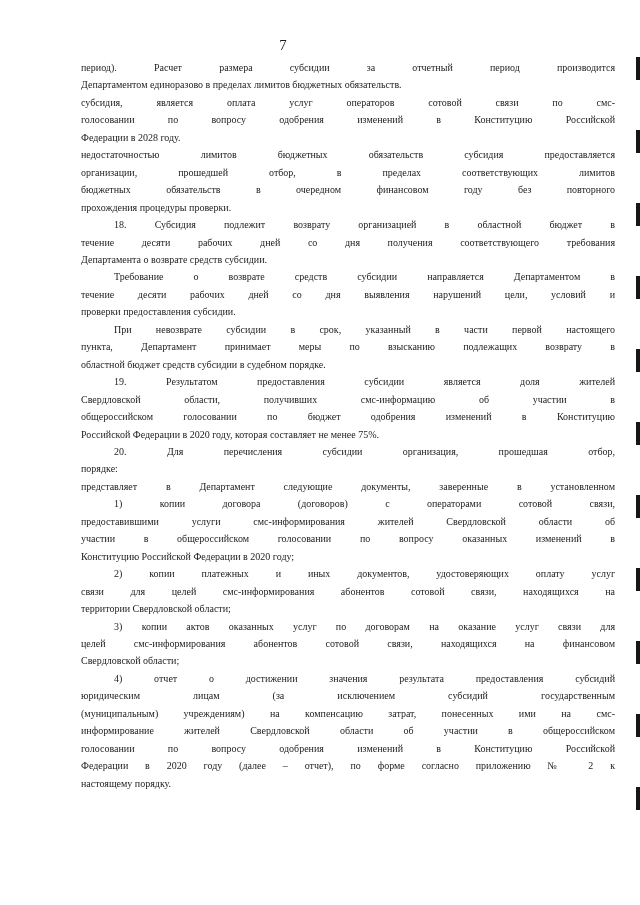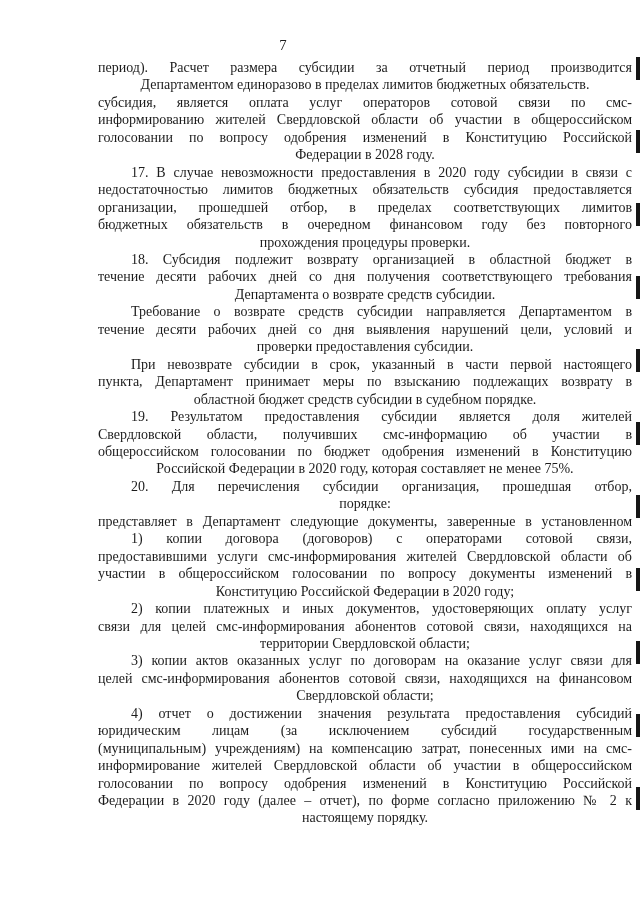--- a/index.html
+++ b/index.html
@@ -25,29 +25,29 @@
     left: 0;
     top: 37px;
     width: 566px;
     text-align: center;
     font-size: 14.8px;
     line-height: 17.45px;
     color: var(--text-color);
   }
   .doc-text {
     position: absolute;
-    left: 98px;
+    left: 81px;
     top: 59px;
     width: 534px;
-    font-size: 14px;
+    font-size: 10px;
     color: var(--text-color);
   }
   .line {
     line-height: 17.45px;
-    text-align: center;
+    text-align: left;
     white-space: normal;
   }
   .line.just {
     text-align: justify;
     text-align-last: justify;
   }
   .line.indent {
     text-indent: 33px;
   }
   .scan-edge {
@@ -66,24 +66,22 @@
 </head>
 <body>
 
 <div class="page">
   <div class="page-number">7</div>
 
   <div class="doc-text">
       <div class="line just">период). Расчет размера субсидии за отчетный период производится</div>
       <div class="line">Департаментом единоразово в пределах лимитов бюджетных обязательств.</div>
       <div class="line just">субсидия, является оплата услуг операторов сотовой связи по смс-</div>
-      <div class="line just">информированию жителей Свердловской области об участии в общероссийском</div>
       <div class="line just">голосовании по вопросу одобрения изменений в Конституцию Российской</div>
       <div class="line">Федерации в 2028 году.</div>
-      <div class="line indent just">17. В случае невозможности предоставления в 2020 году субсидии в связи с</div>
       <div class="line just">недостаточностью лимитов бюджетных обязательств субсидия предоставляется</div>
       <div class="line just">организации, прошедшей отбор, в пределах соответствующих лимитов</div>
       <div class="line just">бюджетных обязательств в очередном финансовом году без повторного</div>
       <div class="line">прохождения процедуры проверки.</div>
       <div class="line indent just">18. Субсидия подлежит возврату организацией в областной бюджет в</div>
       <div class="line just">течение десяти рабочих дней со дня получения соответствующего требования</div>
       <div class="line">Департамента о возврате средств субсидии.</div>
       <div class="line indent just">Требование о возврате средств субсидии направляется Департаментом в</div>
       <div class="line just">течение десяти рабочих дней со дня выявления нарушений цели, условий и</div>
       <div class="line">проверки предоставления субсидии.</div>
@@ -92,21 +90,21 @@
       <div class="line">областной бюджет средств субсидии в судебном порядке.</div>
       <div class="line indent just">19. Результатом предоставления субсидии является доля жителей</div>
       <div class="line just">Свердловской области, получивших смс-информацию об участии в</div>
       <div class="line just">общероссийском голосовании по бюджет одобрения изменений в Конституцию</div>
       <div class="line">Российской Федерации в 2020 году, которая составляет не менее 75%.</div>
       <div class="line indent just">20. Для перечисления субсидии организация, прошедшая отбор,</div>
       <div class="line">порядке:</div>
       <div class="line just">представляет в Департамент следующие документы, заверенные в установленном</div>
       <div class="line indent just">1) копии договора (договоров) с операторами сотовой связи,</div>
       <div class="line just">предоставившими услуги смс-информирования жителей Свердловской области об</div>
-      <div class="line just">участии в общероссийском голосовании по вопросу документы изменений в</div>
+      <div class="line just">участии в общероссийском голосовании по вопросу оказанных изменений в</div>
       <div class="line">Конституцию Российской Федерации в 2020 году;</div>
       <div class="line indent just">2) копии платежных и иных документов, удостоверяющих оплату услуг</div>
       <div class="line just">связи для целей смс-информирования абонентов сотовой связи, находящихся на</div>
       <div class="line">территории Свердловской области;</div>
       <div class="line indent just">3) копии актов оказанных услуг по договорам на оказание услуг связи для</div>
       <div class="line just">целей смс-информирования абонентов сотовой связи, находящихся на финансовом</div>
       <div class="line">Свердловской области;</div>
       <div class="line indent just">4) отчет о достижении значения результата предоставления субсидий</div>
       <div class="line just">юридическим лицам (за исключением субсидий государственным</div>
       <div class="line just">(муниципальным) учреждениям) на компенсацию затрат, понесенных ими на смс-</div>

